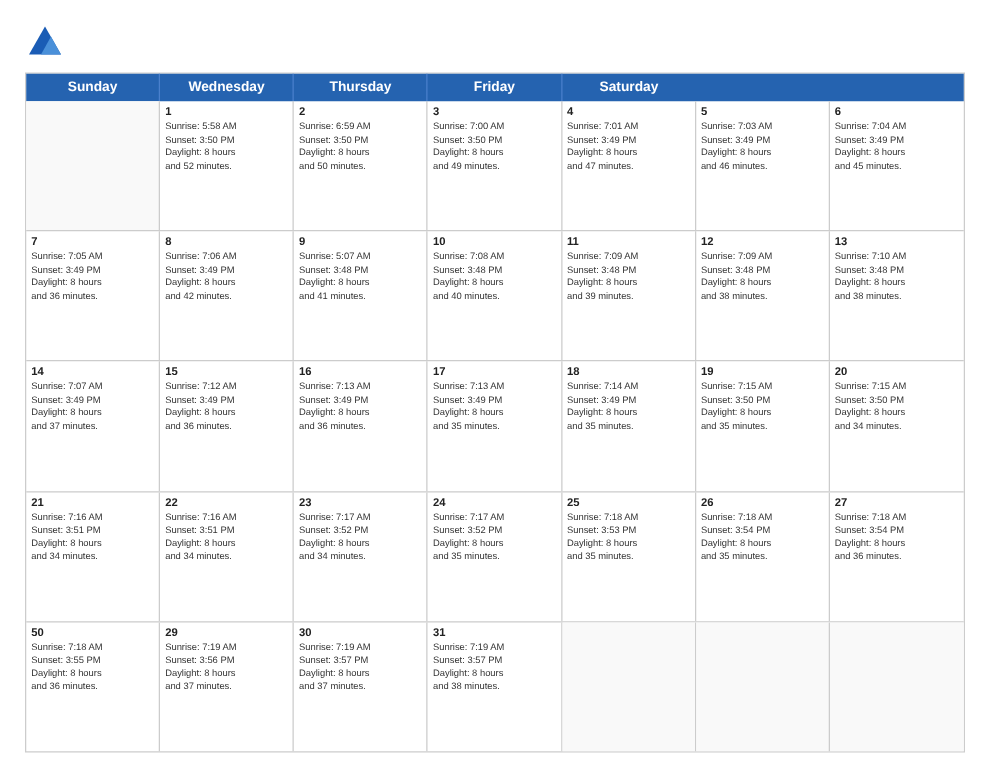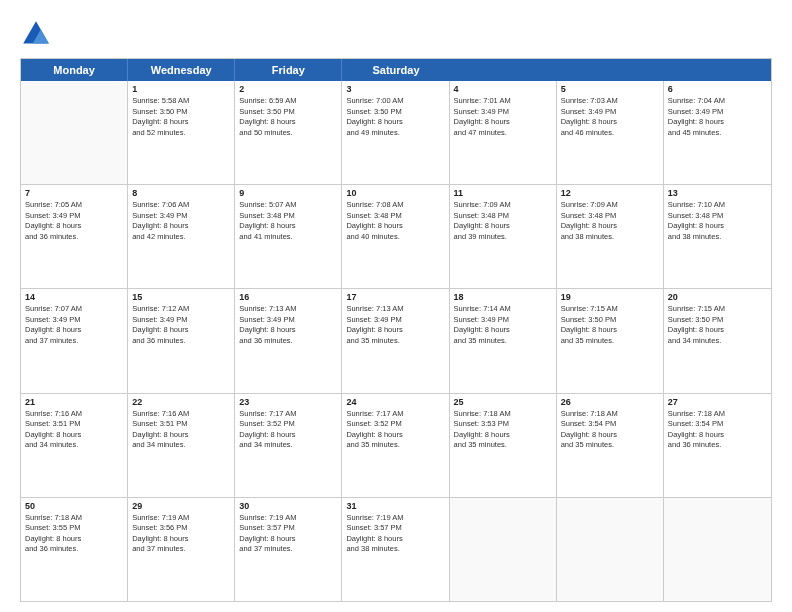--- a/index.html
+++ b/index.html
@@ -119,22 +119,23 @@
       </div>
     </div>
     <div class="title-block">
       <div class="main-title"></div>
       <div class="subtitle"></div>
     </div>
   </div>
 
   <div class="calendar">
     <div class="cal-header">
-      <div class="cal-header-cell">Monday</div>
+      <div class="cal-header-cell">Sunday</div>
       <div class="cal-header-cell">Wednesday</div>
+      <div class="cal-header-cell">Thursday</div>
       <div class="cal-header-cell">Friday</div>
       <div class="cal-header-cell">Saturday</div>
     </div>
     <div class="cal-body" id="cal-body">
     <div class="cal-row">
           <div class="cal-cell empty"></div>
           <div class="cal-cell">
         <div class="day-num">1</div>
         <div class="cell-line">Sunrise: 5:58 AM</div>
         <div class="cell-line">Sunset: 3:50 PM</div>

